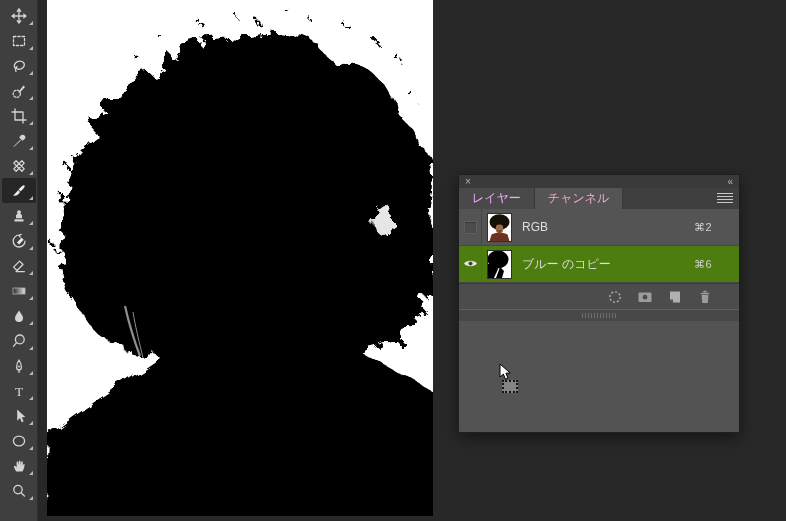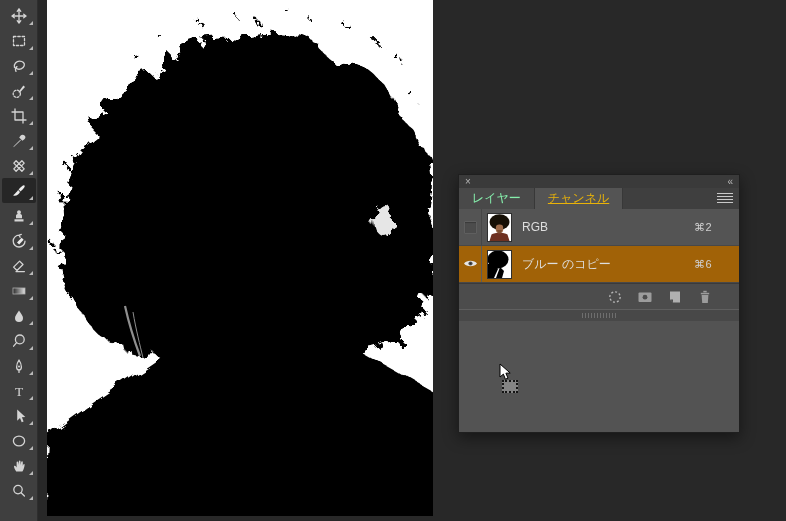--- a/index.html
+++ b/index.html
@@ -48,36 +48,36 @@
     display:flex; align-items:center; justify-content:space-between;
     padding:0 6px; color:#b5b5b5; font-size:10px; line-height:10px;
   }
   .panel-strip .glyph { cursor:default; }
   .tabbar {
     height:21px; background:#3f3f3f;
     display:flex; align-items:stretch; position:relative;
   }
   .tab {
     padding:0 13px; display:flex; align-items:center;
-    font-size:12px; color:#86efac; background:#494949;
+    font-size:12px; color:#f0abfc; background:#494949;
     border-right:1px solid #383838;
   }
-  .tab.active { background:#545454; color:#eab308;text-decoration:underline; }
+  .tab.active { background:#545454; color:#f9a8d4; }
   .panel-menu {
     position:absolute; right:6px; top:3px; width:16px; height:14px;
     display:flex; flex-direction:column; justify-content:center; gap:2px;
   }
   .panel-menu i { display:block; height:1px; background:#c9c9c9; }
 
   .rows { background:#545454; }
   .chan-row {
     height:37px; display:flex; align-items:center;
     border-bottom:1px solid #484848; position:relative;
   }
-  .chan-row.selected { background:#a16207; }
+  .chan-row.selected { background:#4d7c0f; }
   .eye-cell {
     width:23px; align-self:stretch; flex:0 0 23px;
     border-right:1px solid #464646;
     display:flex; align-items:center; justify-content:center;
   }
   .chan-row.selected .eye-cell { border-right-color:#5c5c5c; }
   .vis-box {
     width:13px; height:13px; background:#4c4c4c;
     border:1px solid #5f5f5f; border-radius:1px;
     box-shadow:inset 0 1px 1px rgba(0,0,0,0.25);

